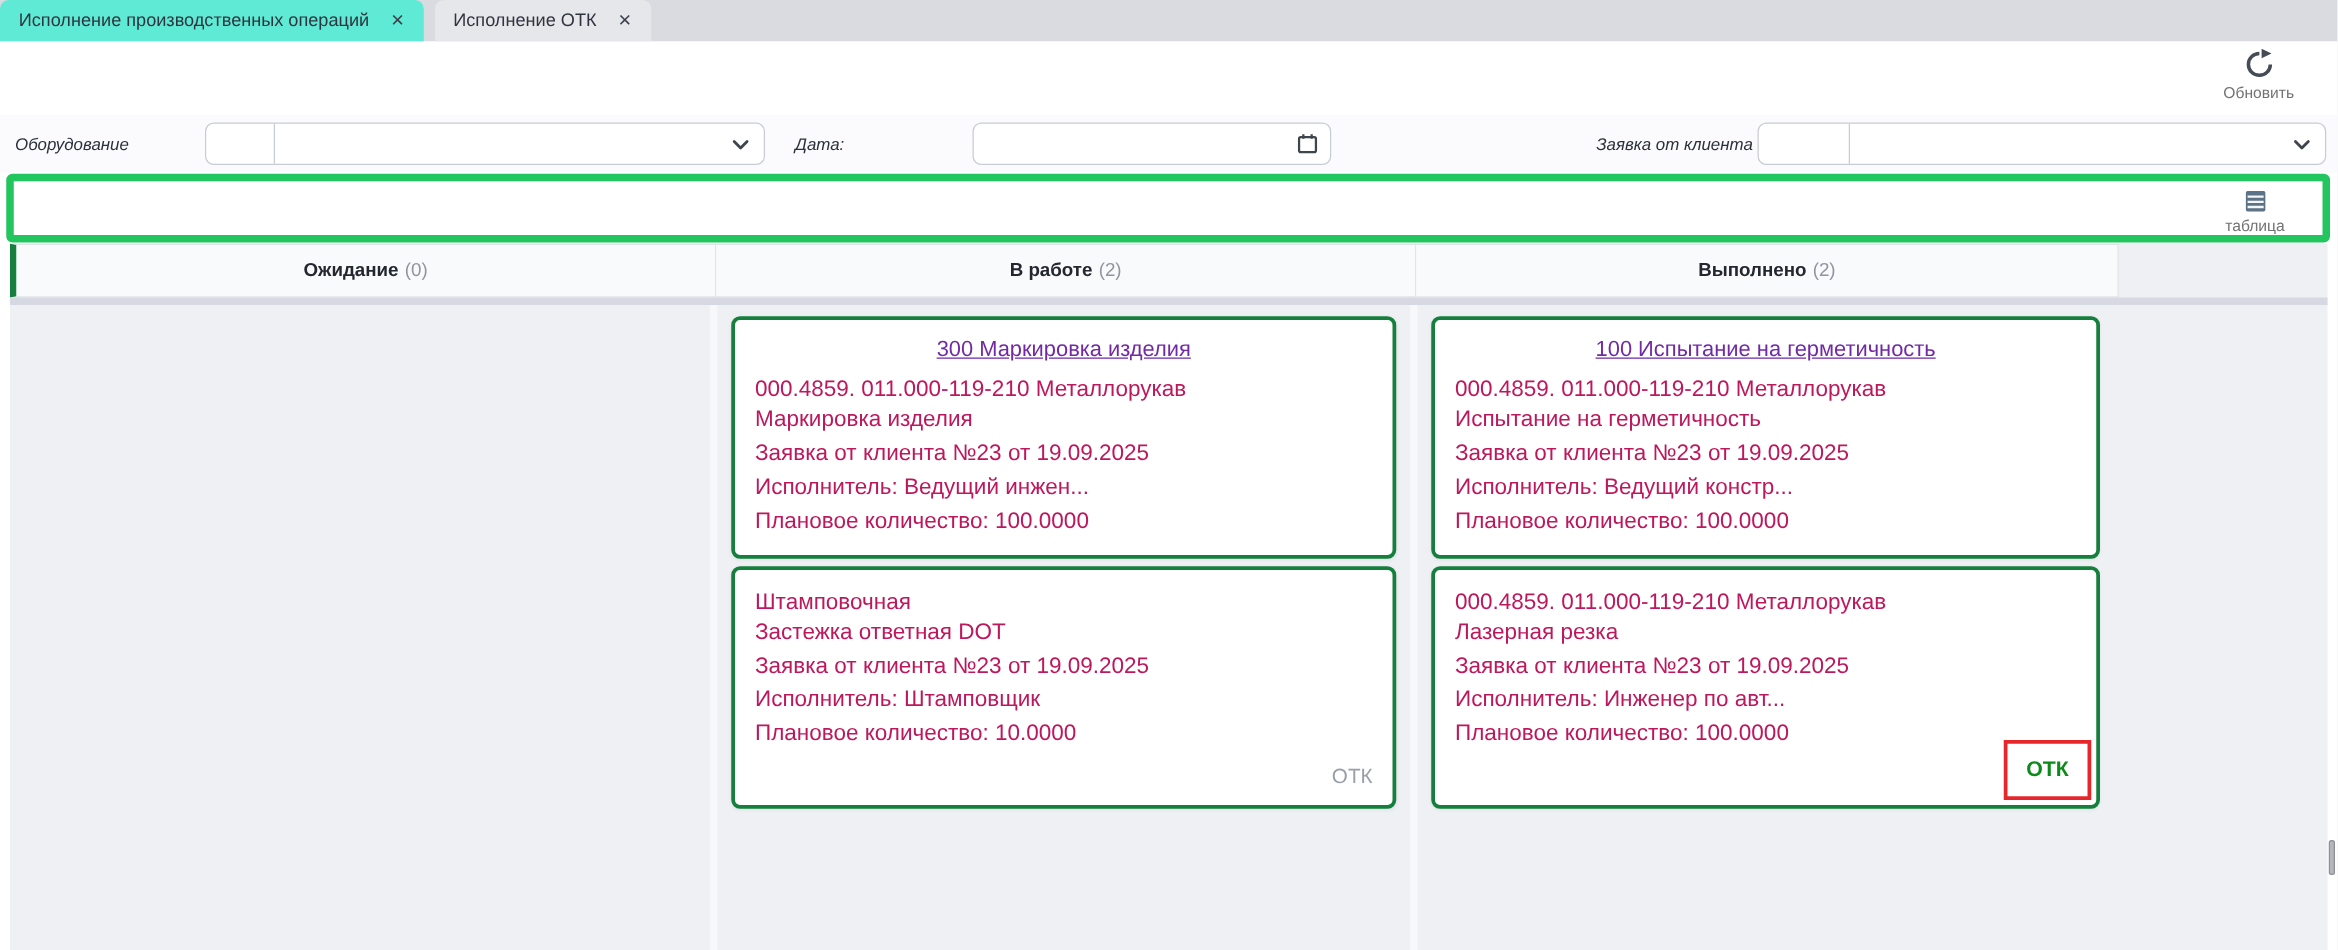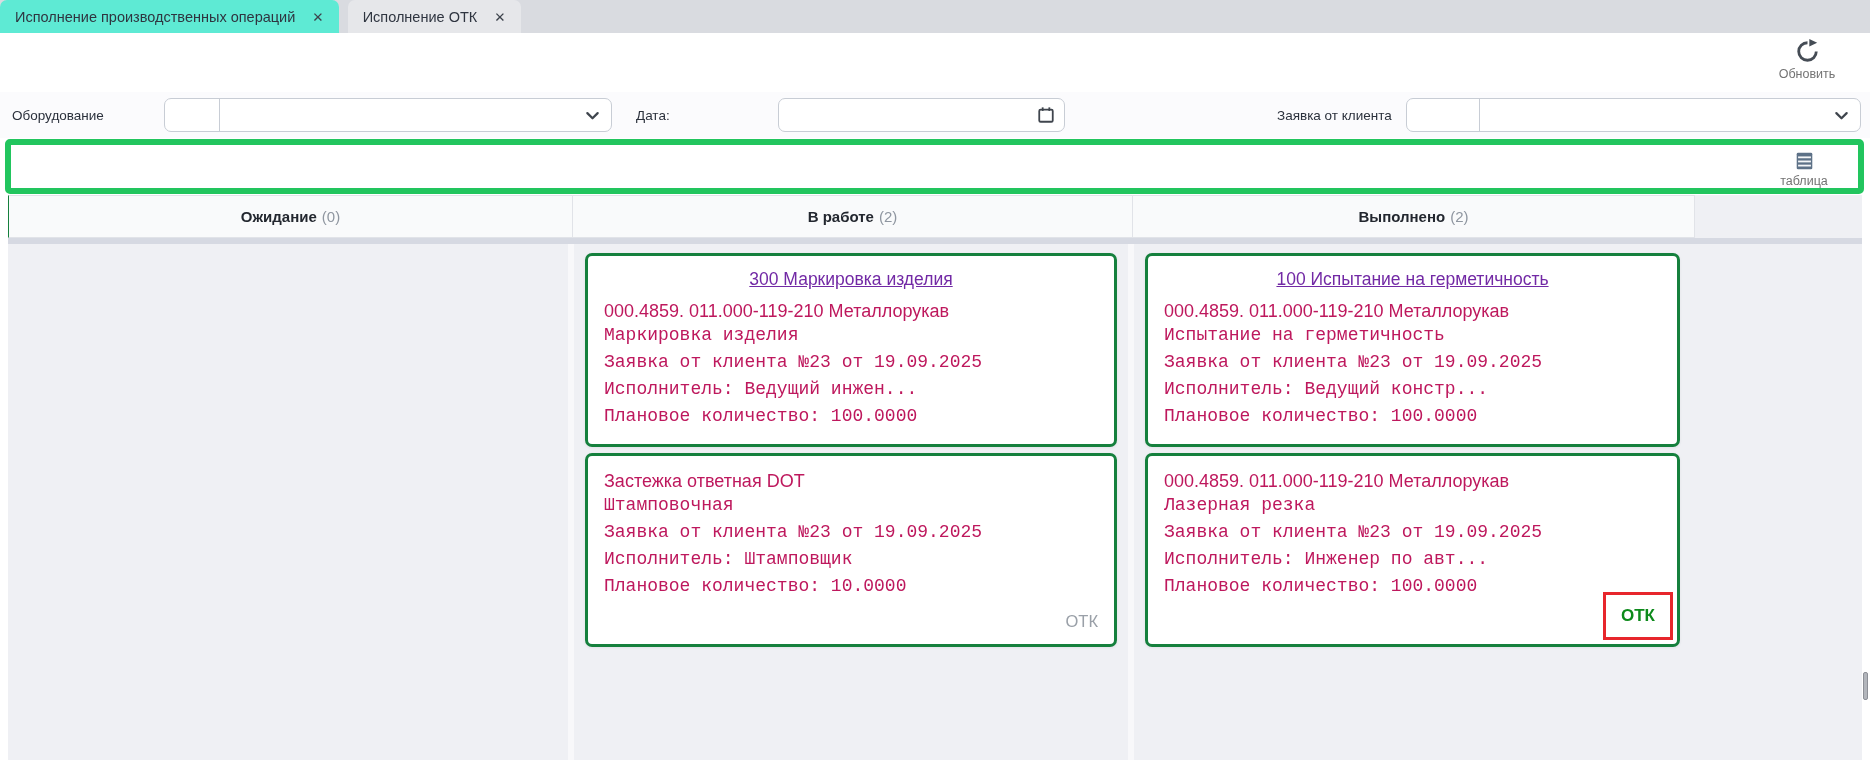--- a/index.html
+++ b/index.html
@@ -16,55 +16,55 @@
     border-radius:7px 7px 0 0; margin-right:9px; cursor:pointer; white-space:nowrap; }
   .tab.active { background:#5eead4; }
   .tab-close { margin-left:17px; font-size:13.5px; font-weight:700; color:#3c424b; }
   
   .refresh-btn { position:absolute; top:38px; right:16px; width:94px;
     display:flex; flex-direction:column; align-items:center; gap:2px; cursor:pointer; }
   .icon-lbl { font-size:12.5px; color:#737373; }
   
   .filterband { position:absolute; top:92px; left:0; right:0; height:46px; background:#fbfbfd; }
   .flt-label { position:absolute; top:0; height:46px; display:flex; align-items:center;
-    font-size:13.5px; color:#2b313c; }
+    font-size:13.5px; color:#2b313c;font-style:italic; }
   .combo, .dateinput { position:absolute; top:6px; height:34px; background:#fff;
     border:1px solid #c8cdd5; border-radius:7px; display:flex; align-items:stretch; }
   .combo-sub { border-right:1px solid #c8cdd5; height:100%; }
   .combo-main { flex:1; }
   .chev { display:flex; align-items:center; padding-right:11px; margin-left:auto; }
   .cal { display:flex; align-items:center; padding-right:9px; margin-left:auto; }
   
   .panel { position:absolute; top:139px; left:5px; right:6px; height:55px;
     background:#fff; border:6px solid #22c55e; border-radius:5px; }
   .table-btn { position:absolute; top:5px; right:14px; width:80px;
     display:flex; flex-direction:column; align-items:center; gap:2px; cursor:pointer; }
   
   .board { position:absolute; top:195px; left:8px; width:1854px; bottom:0;
     background:#eff0f4; }
   .board-header { position:absolute; top:0; left:0; height:43px; display:flex; }
   .hcell { background:#f9fafb; border:1px solid #e1e3e8; border-left:none;
     display:flex; align-items:center; justify-content:center; gap:5px; font-size:15px; }
-  .hcell:first-child { border-left:1px solid #15803d; }
+  .hcell:first-child { border-left:5px solid #15803d; }
   .hname { font-weight:700; color:#23272f; }
   .hcount { color:#8f96a0; }
   .separator { position:absolute; top:43px; left:0; width:100%; height:6px; background:#d6d9e2; }
   .vgap { position:absolute; top:49px; bottom:0; width:6px; background:#f8f8fa; }
   .col-cards { position:absolute; top:49px; bottom:0; padding-top:9px; }
   
   .card { position:relative; background:#fff; border:3px solid #15803d; border-radius:7px;
     box-shadow:0 1px 3px rgba(40,40,60,0.07); margin:0 11px 6px 11px; height:194px;
     padding:13px 16px 10px; }
   .card-title { text-align:center; margin-bottom:9px; }
   .card-title a { font-size:17.5px; text-decoration:underline; cursor:pointer; }
   .title-purple { color:var(--link-purple); }
   .title-blue { color:var(--link-blue); }
   .card-line { font-size:18px; line-height:24px; color:#be185d; white-space:nowrap;
     overflow:hidden; }
-  .card-line:nth-child(n+2) { margin-top:3px;font-family:Liberation Mono, monospace; }
+  .card-line:nth-child(n+2) { margin-top:3px; }
   .card-line:nth-child(2) { margin-top:0; }
   .badge-gray { position:absolute; right:16px; bottom:13px; font-size:16.5px;
     color:var(--badge-gray); cursor:pointer; }
   .badge-otk { position:absolute; right:4px; bottom:4px; background:#fff;
     border:3px solid var(--qc-red); color:var(--qc-green); font-weight:700;
     font-size:17px; padding:11px 15px; cursor:pointer; }
   
   .scrollthumb { position:absolute; right:2px; top:672px; width:5px; height:28px;
     background:#b3b6bc; border:1px solid #8d9097; border-radius:2px; }
   svg { display:block; }
@@ -170,22 +170,22 @@
     <div class="card-lines">
           <div class="card-line">000.4859. 011.000-119-210 Металлорукав</div>
           <div class="card-line">Маркировка изделия</div>
           <div class="card-line">Заявка от клиента №23 от 19.09.2025</div>
           <div class="card-line">Исполнитель: Ведущий инжен...</div>
           <div class="card-line">Плановое количество: 100.0000</div>
         </div>
   </div>
       <div class="card">
     <div class="card-lines">
+          <div class="card-line">Штамповочная</div>
           <div class="card-line">Застежка ответная DOT</div>
-          <div class="card-line">Штамповочная</div>
           <div class="card-line">Заявка от клиента №23 от 19.09.2025</div>
           <div class="card-line">Исполнитель: Штамповщик</div>
           <div class="card-line">Плановое количество: 10.0000</div>
         </div>
   <div class="badge-gray">ОТК</div>
       </div>
     </div>
     <div class="col-cards" style="left: 1126px; width: 557px;">
       <div class="card">
     <div class="card-title">

